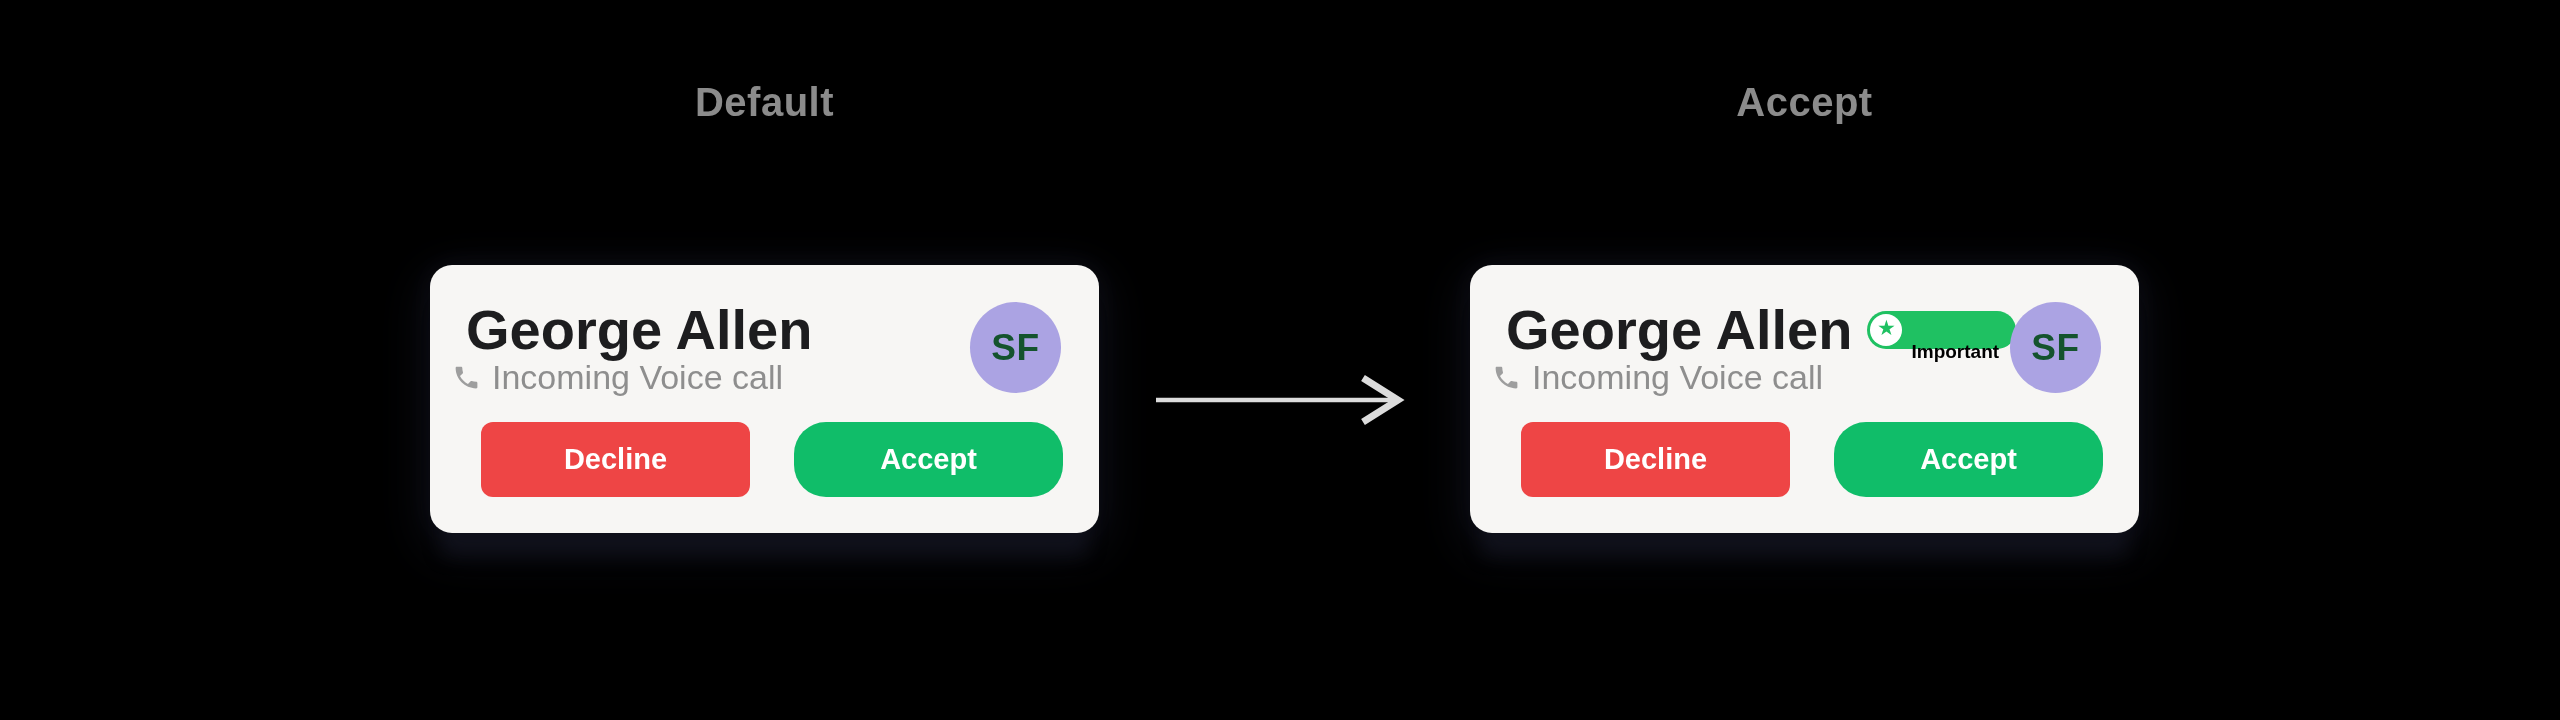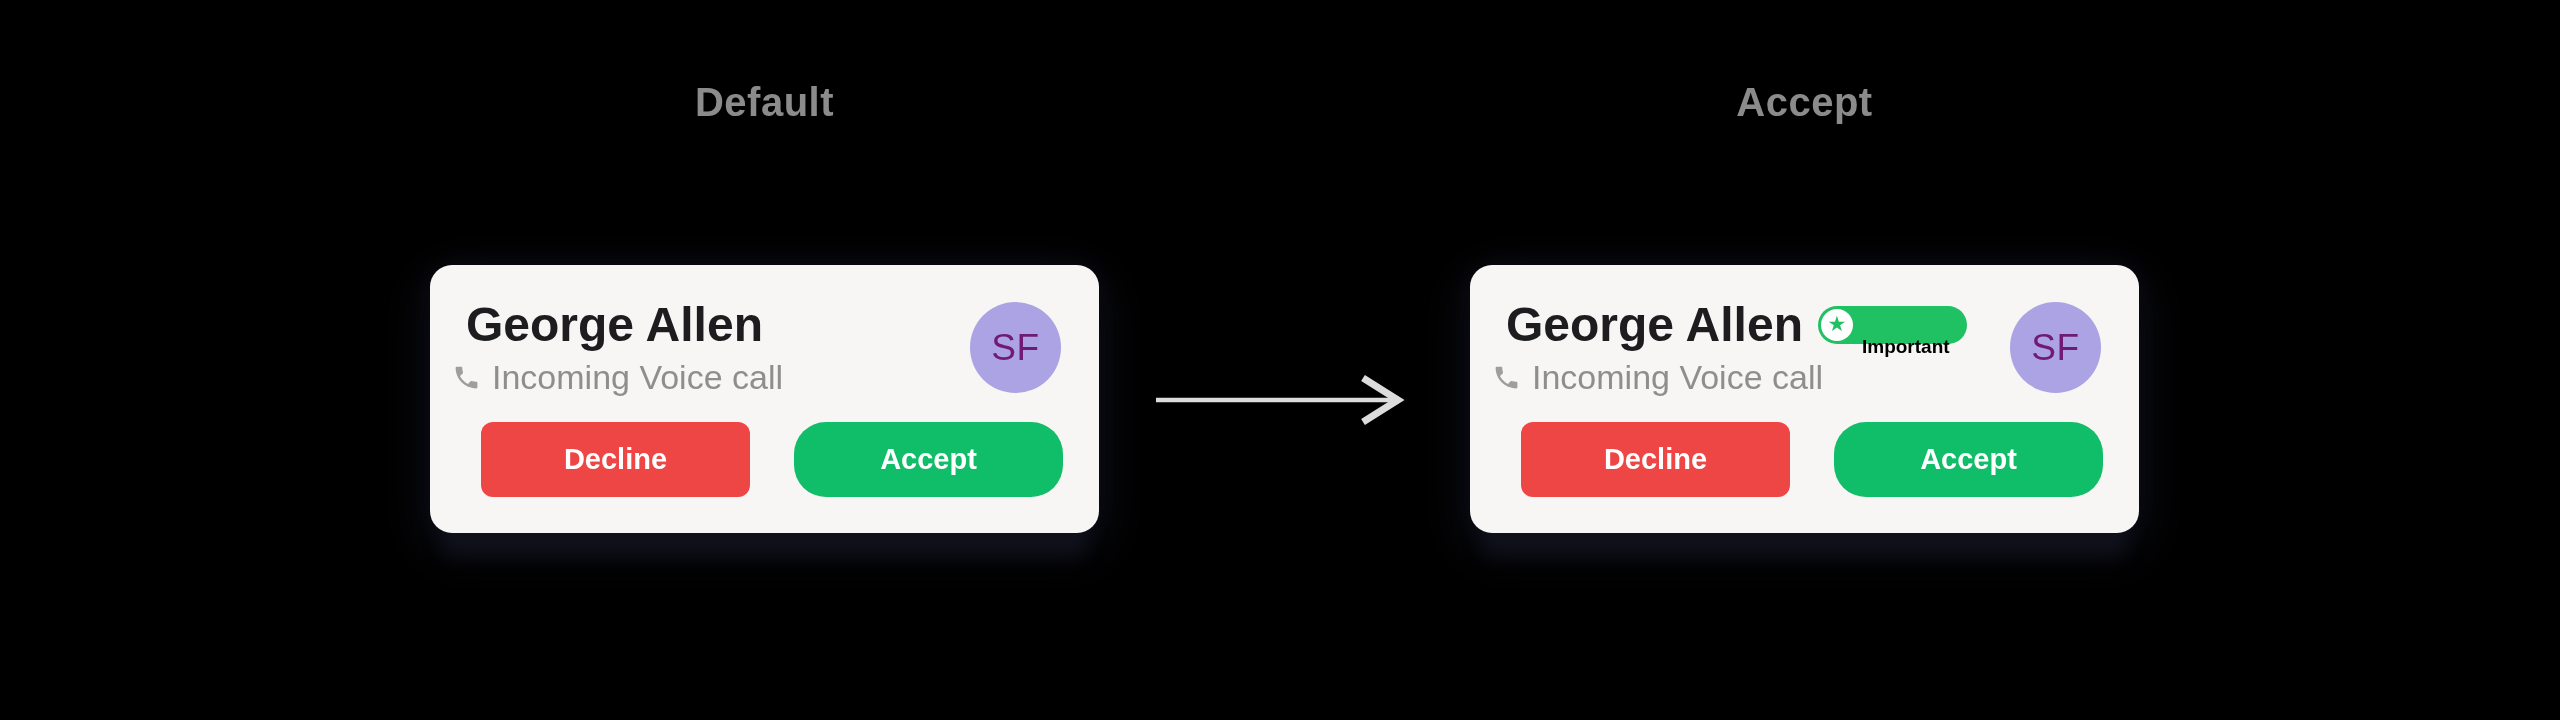--- a/index.html
+++ b/index.html
@@ -37,21 +37,21 @@
   }
   .name-row {
     position: absolute;
     top: 34px; left: 36px; right: 150px;
     display: flex;
     align-items: center;
     gap: 15px;
     white-space: nowrap;
   }
   .contact-name {
-    font-size: 48px;
+    font-size: 56px;
     font-weight: 700;
     color: var(--name-color, #1d1d1f);
     line-height: 1.1;
   }
   .badge {
     display: inline-flex;
     align-items: center;
     gap: 9px;
     height: 38px;
     padding: 0 17px 0 3px;
@@ -100,22 +100,22 @@
     top: 37px; right: 38px;
     width: 91px; height: 91px;
     border-radius: 50%;
     background: var(--avatar-purple, #aba3e3);
     display: flex;
     align-items: center;
     justify-content: center;
   }
   .avatar-initials {
     font-size: 37px;
-    font-weight: 400;
-    color: #701a75;
+    font-weight: 700;
+    color: #14532d;
     letter-spacing: 0.5px;
   }
   .button-row {
     position: absolute;
     left: 35px; right: 36px; bottom: 36px;
     display: flex;
     gap: 28px;
   }
   .btn {
     flex: 1 1 0;

